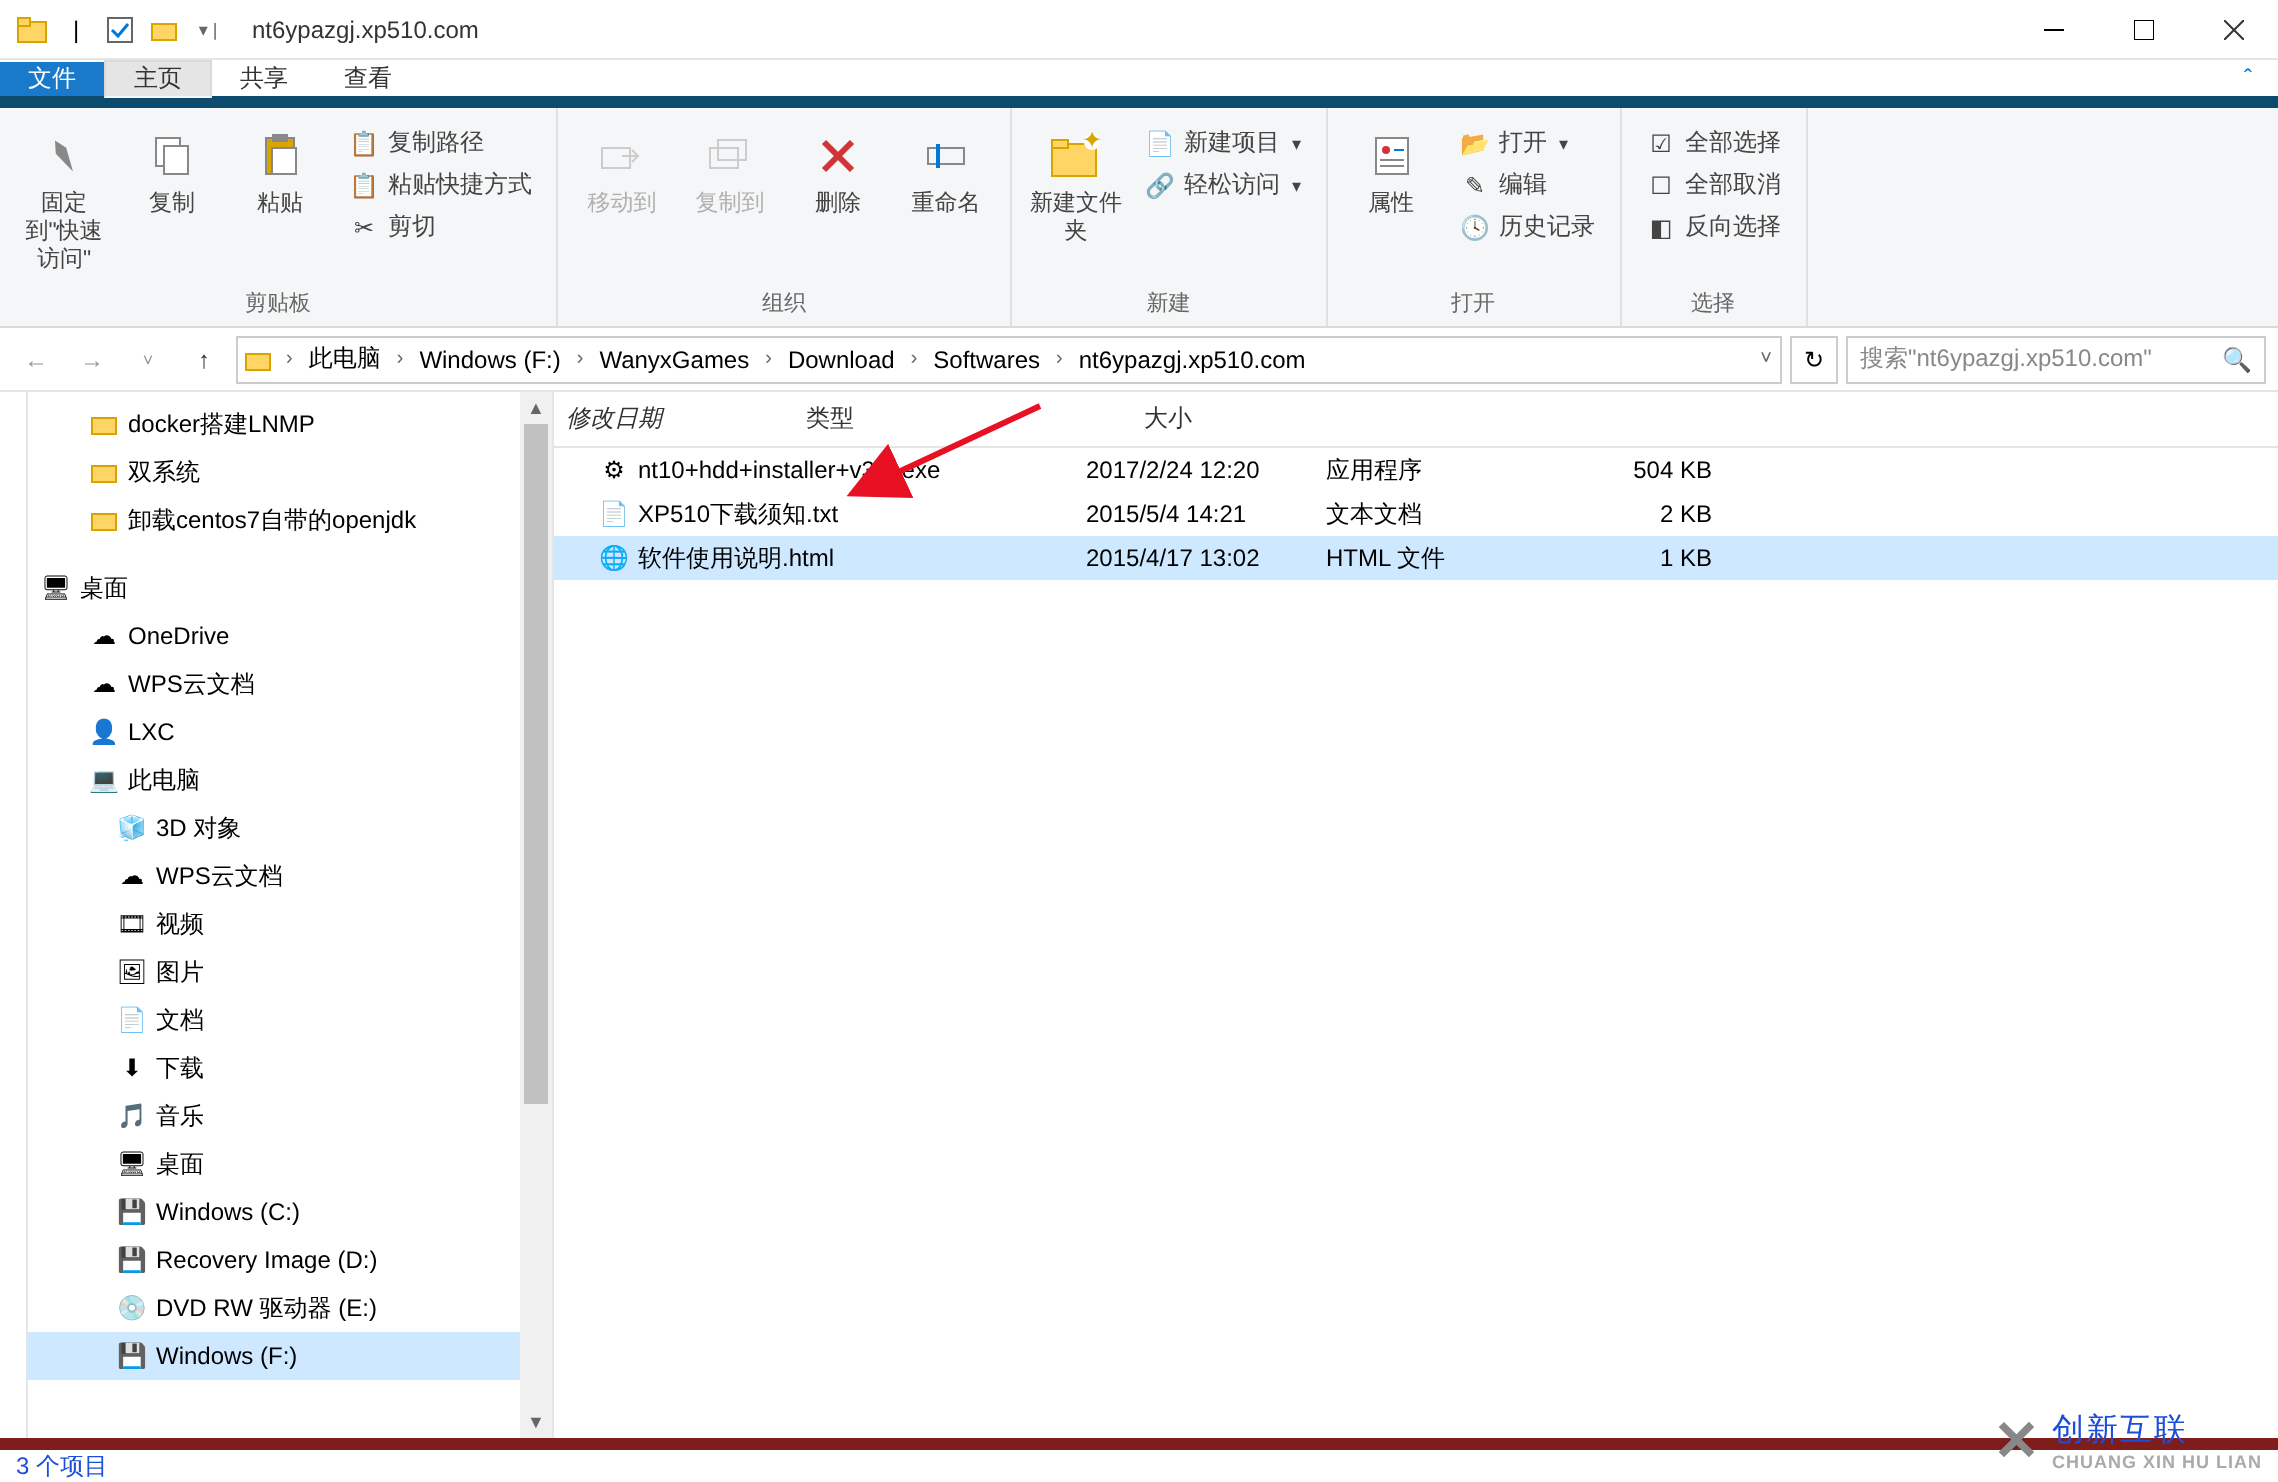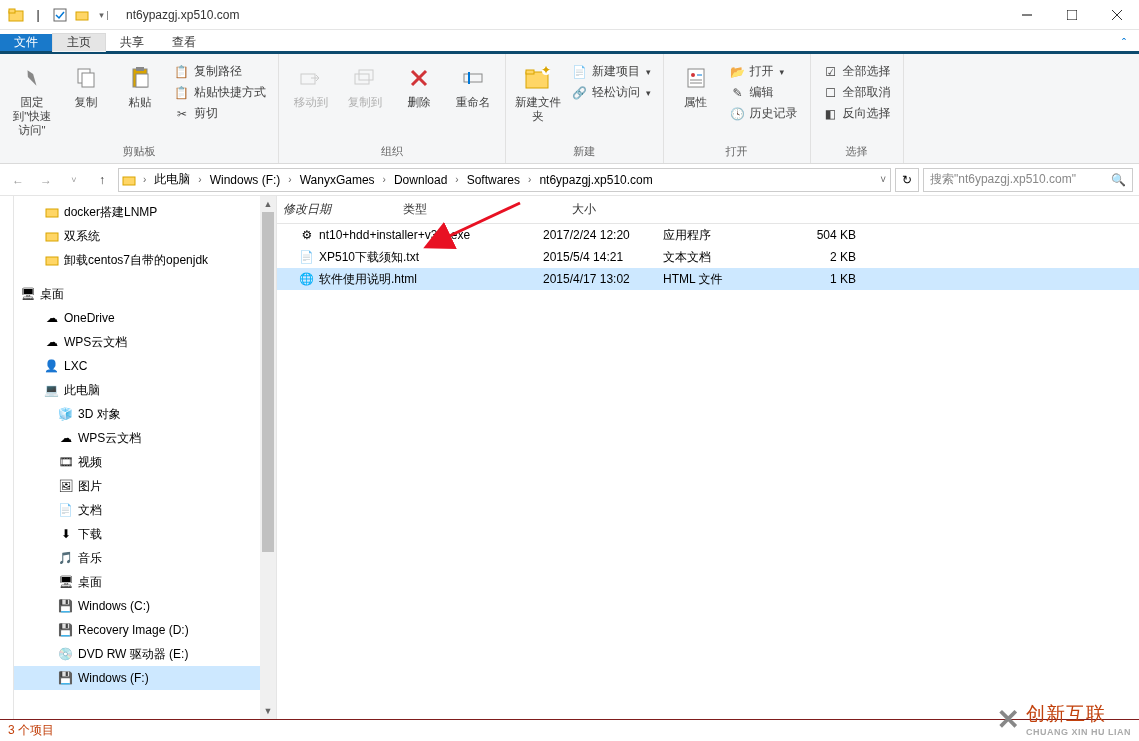--- a/index.html
+++ b/index.html
@@ -5,21 +5,21 @@
 * { margin: 0; padding: 0; box-sizing: border-box; font-family: "Microsoft YaHei", "Segoe UI", sans-serif; font-size: 12px; }
 body { background: #fff; width: 1139px; height: 741px; overflow: hidden; position: relative; }
 
 .title-bar { height: 30px; display: flex; align-items: center; background: #fff; border-bottom: 1px solid #e5e5e5; }
 .title-icons { display: flex; align-items: center; gap: 6px; padding: 0 8px; }
 .title-icons .icon { width: 16px; height: 16px; display: flex; align-items: center; justify-content: center; }
 .title-text { flex: 1; padding-left: 6px; color: #333; }
 .window-controls { display: flex; }
 .window-controls div { width: 45px; height: 30px; display: flex; align-items: center; justify-content: center; color: #333; }
 
-.tabs-row { height: 24px; display: flex; align-items: flex-end; background: #fff; border-bottom: 3px solid #0c4a6e; }
+.tabs-row { height: 24px; display: flex; align-items: center; background: #fff; border-bottom: 6px solid #0c4a6e; }
 .tab { padding: 0 14px; display: flex; align-items: center; color: #333; }
 .tab.file { background: #1979ca; color: #fff; }
 .tab.active { background: #e5e5e5; border: 1px solid #dadada; border-bottom: 1px solid #f5f6f7; margin-bottom: -1px; }
 .tabs-spacer { flex: 1; }
 .help-toggle { width: 30px; display: flex; align-items: center; justify-content: center; color: #0078d7; }
 
 .ribbon { height: 110px; background: #f5f6f7; border-bottom: 1px solid #dadada; display: flex; }
 .ribbon-group { border-right: 1px solid #e1e1e1; padding: 4px 8px 2px 8px; display: flex; flex-direction: column; }
 .ribbon-group-body { flex: 1; display: flex; align-items: flex-start; gap: 6px; }
 .ribbon-group-label { text-align: center; color: #666; font-size: 11px; padding: 2px 0; }
@@ -66,25 +66,25 @@
 .file-row { height: 22px; display: flex; align-items: center; }
 .file-row.selected { background: #cde8ff; }
 .file-row .ficon { width: 16px; height: 16px; margin-left: 22px; margin-right: 4px; display: flex; align-items: center; justify-content: center; }
 .file-row .fname { width: 218px; }
 .file-row .fdate { width: 120px; padding: 0 6px; }
 .file-row .ftype { width: 115px; padding: 0 6px; }
 .file-row .fsize { width: 90px; text-align: right; padding: 0 6px; }
 
 .arrow-annotation { position: absolute; top: 198px; left: 400px; pointer-events: none; }
 
-.status-bar { position: absolute; bottom: 0; left: 0; right: 0; height: 22px; border-top: 1px solid #7f1d1d; display: flex; align-items: center; padding: 0 8px; color: #c2410c; }
+.status-bar { position: absolute; bottom: 0; left: 0; right: 0; height: 22px; border-top: 6px solid #7f1d1d; display: flex; align-items: center; padding: 0 8px; color: #1d4ed8; }
 
 .watermark { position: absolute; bottom: 4px; right: 8px; display: flex; align-items: center; gap: 6px; color: #999; }
 .watermark .wlogo { font-size: 28px; font-weight: bold; color: #888; }
-.watermark .wtext { font-size: 19px; font-weight: 500; color: #c2410c; letter-spacing: 1px; }
+.watermark .wtext { font-size: 16px; font-weight: 500; color: #1d4ed8; letter-spacing: 1px; }
 .watermark .wsub { font-size: 9px; color: #aaa; letter-spacing: 0.5px; font-weight: bold; }
 
 svg { display: block; }
 </style>
 </head>
 <body>
 
 <div class="title-bar">
   <div class="title-icons">
     <span class="icon">

